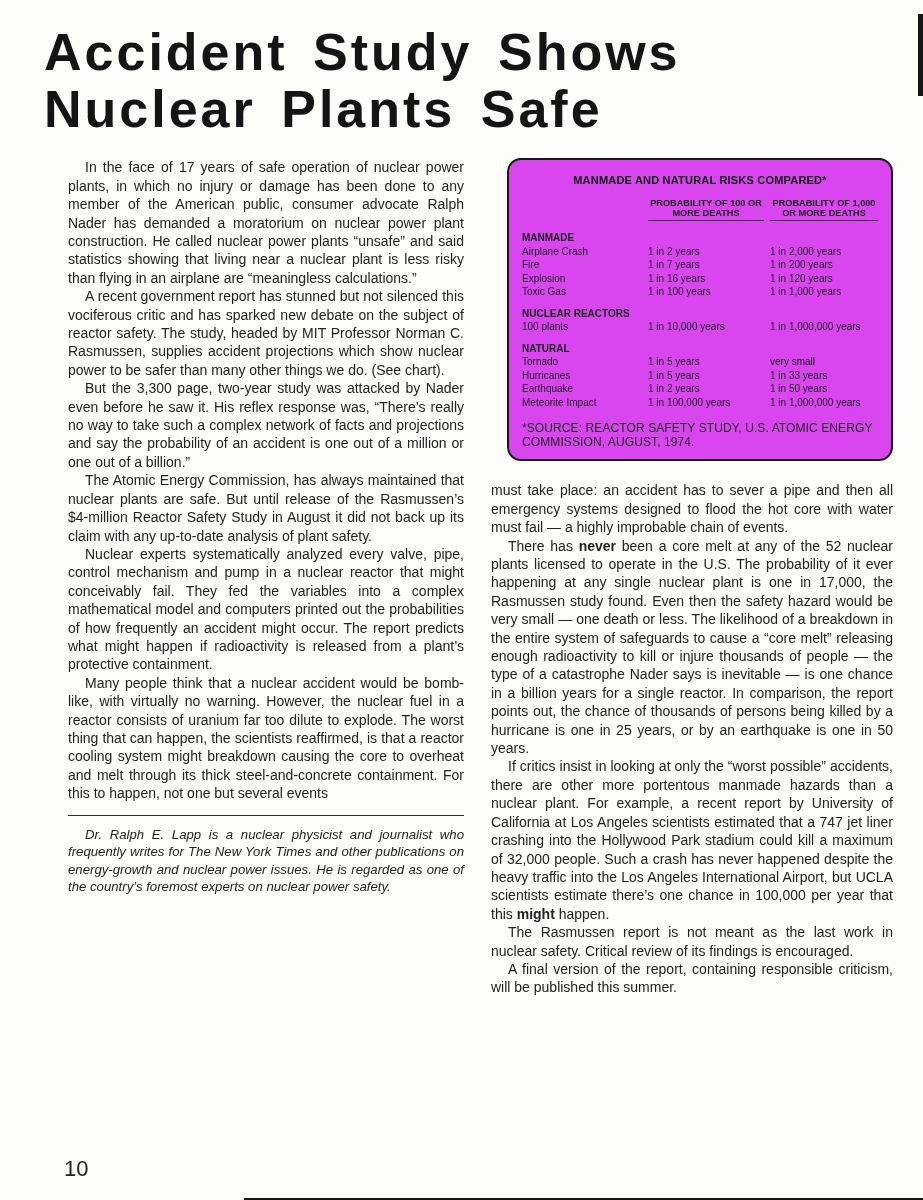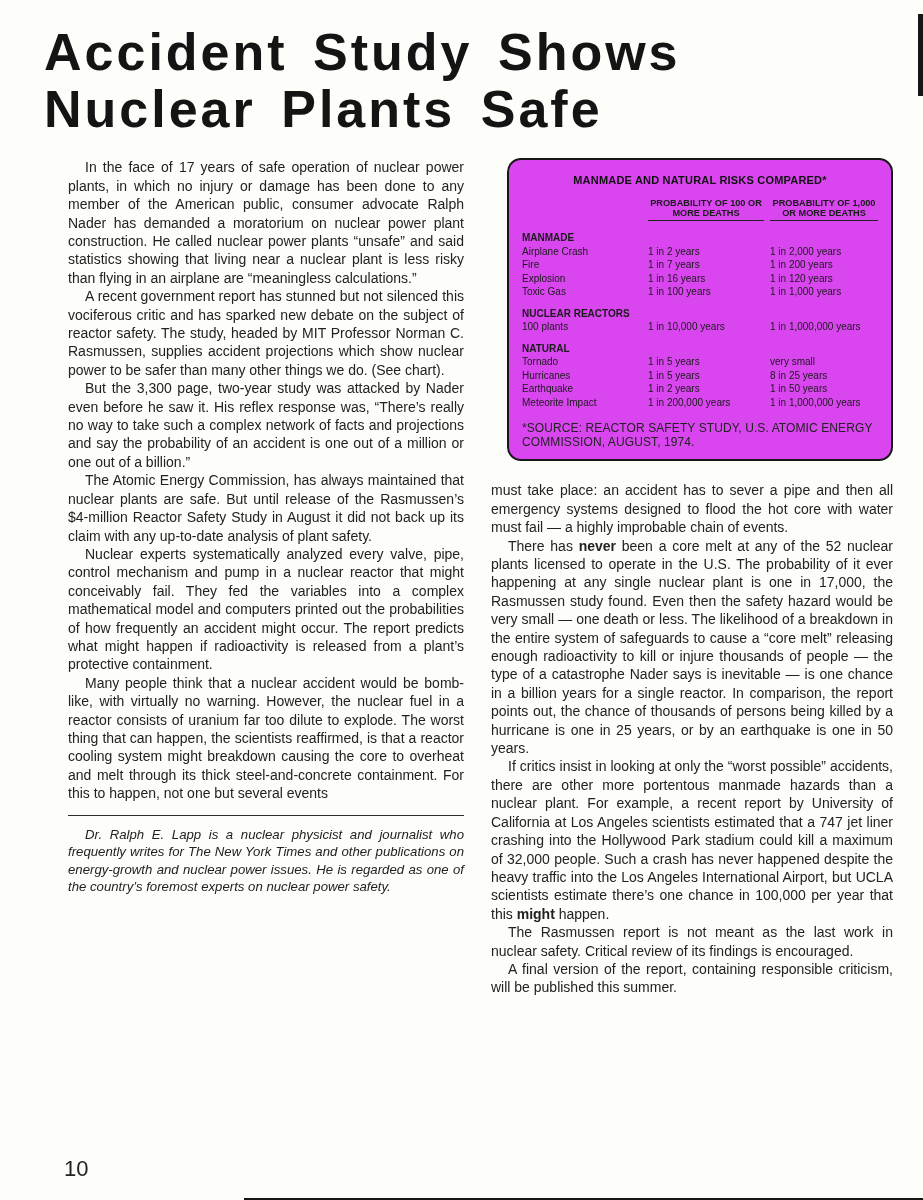--- a/index.html
+++ b/index.html
@@ -162,26 +162,26 @@
           <div>100 plants</div>
           <div>1 in 10,000 years</div>
           <div>1 in 1,000,000 years</div>
 
           <div class="risk-section">NATURAL</div>
           <div>Tornado</div>
           <div>1 in 5 years</div>
           <div>very small</div>
           <div>Hurricanes</div>
           <div>1 in 5 years</div>
-          <div>8 in 25 years</div>
+          <div>1 in 33 years</div>
           <div>Earthquake</div>
           <div>1 in 2 years</div>
           <div>1 in 50 years</div>
           <div>Meteorite Impact</div>
-          <div>1 in 200,000 years</div>
+          <div>1 in 100,000 years</div>
           <div>1 in 1,000,000 years</div>
         </div>
         <div class="risk-footnote">*SOURCE: REACTOR SAFETY STUDY, U.S. ATOMIC ENERGY COMMISSION, AUGUST, 1974.</div>
       </div>
 
       <p class="para">must take place: an accident has to sever a pipe and then all emergency systems designed to flood the hot core with water must fail — a highly improbable chain of events.</p>
       <p class="para indent">There has <b>never</b> been a core melt at any of the 52 nuclear plants licensed to operate in the U.S. The probability of it ever happening at any single nuclear plant is one in 17,000, the Rasmussen study found. Even then the safety hazard would be very small — one death or less. The likelihood of a breakdown in the entire system of safeguards to cause a “core melt” releasing enough radioactivity to kill or injure thousands of people — the type of a catastrophe Nader says is inevitable — is one chance in a billion years for a single reactor. In comparison, the report points out, the chance of thousands of persons being killed by a hurricane is one in 25 years, or by an earthquake is one in 50 years.</p>
       <p class="para indent">If critics insist in looking at only the “worst possible” accidents, there are other more portentous manmade hazards than a nuclear plant. For example, a recent report by University of California at Los Angeles scientists estimated that a 747 jet liner crashing into the Hollywood Park stadium could kill a maximum of 32,000 people. Such a crash has never happened despite the heavy traffic into the Los Angeles International Airport, but UCLA scientists estimate there’s one chance in 100,000 per year that this <b>might</b> happen.</p>
       <p class="para indent">The Rasmussen report is not meant as the last work in nuclear safety. Critical review of its findings is encouraged.</p>
       <p class="para indent">A final version of the report, containing responsible criticism, will be published this summer.</p>

